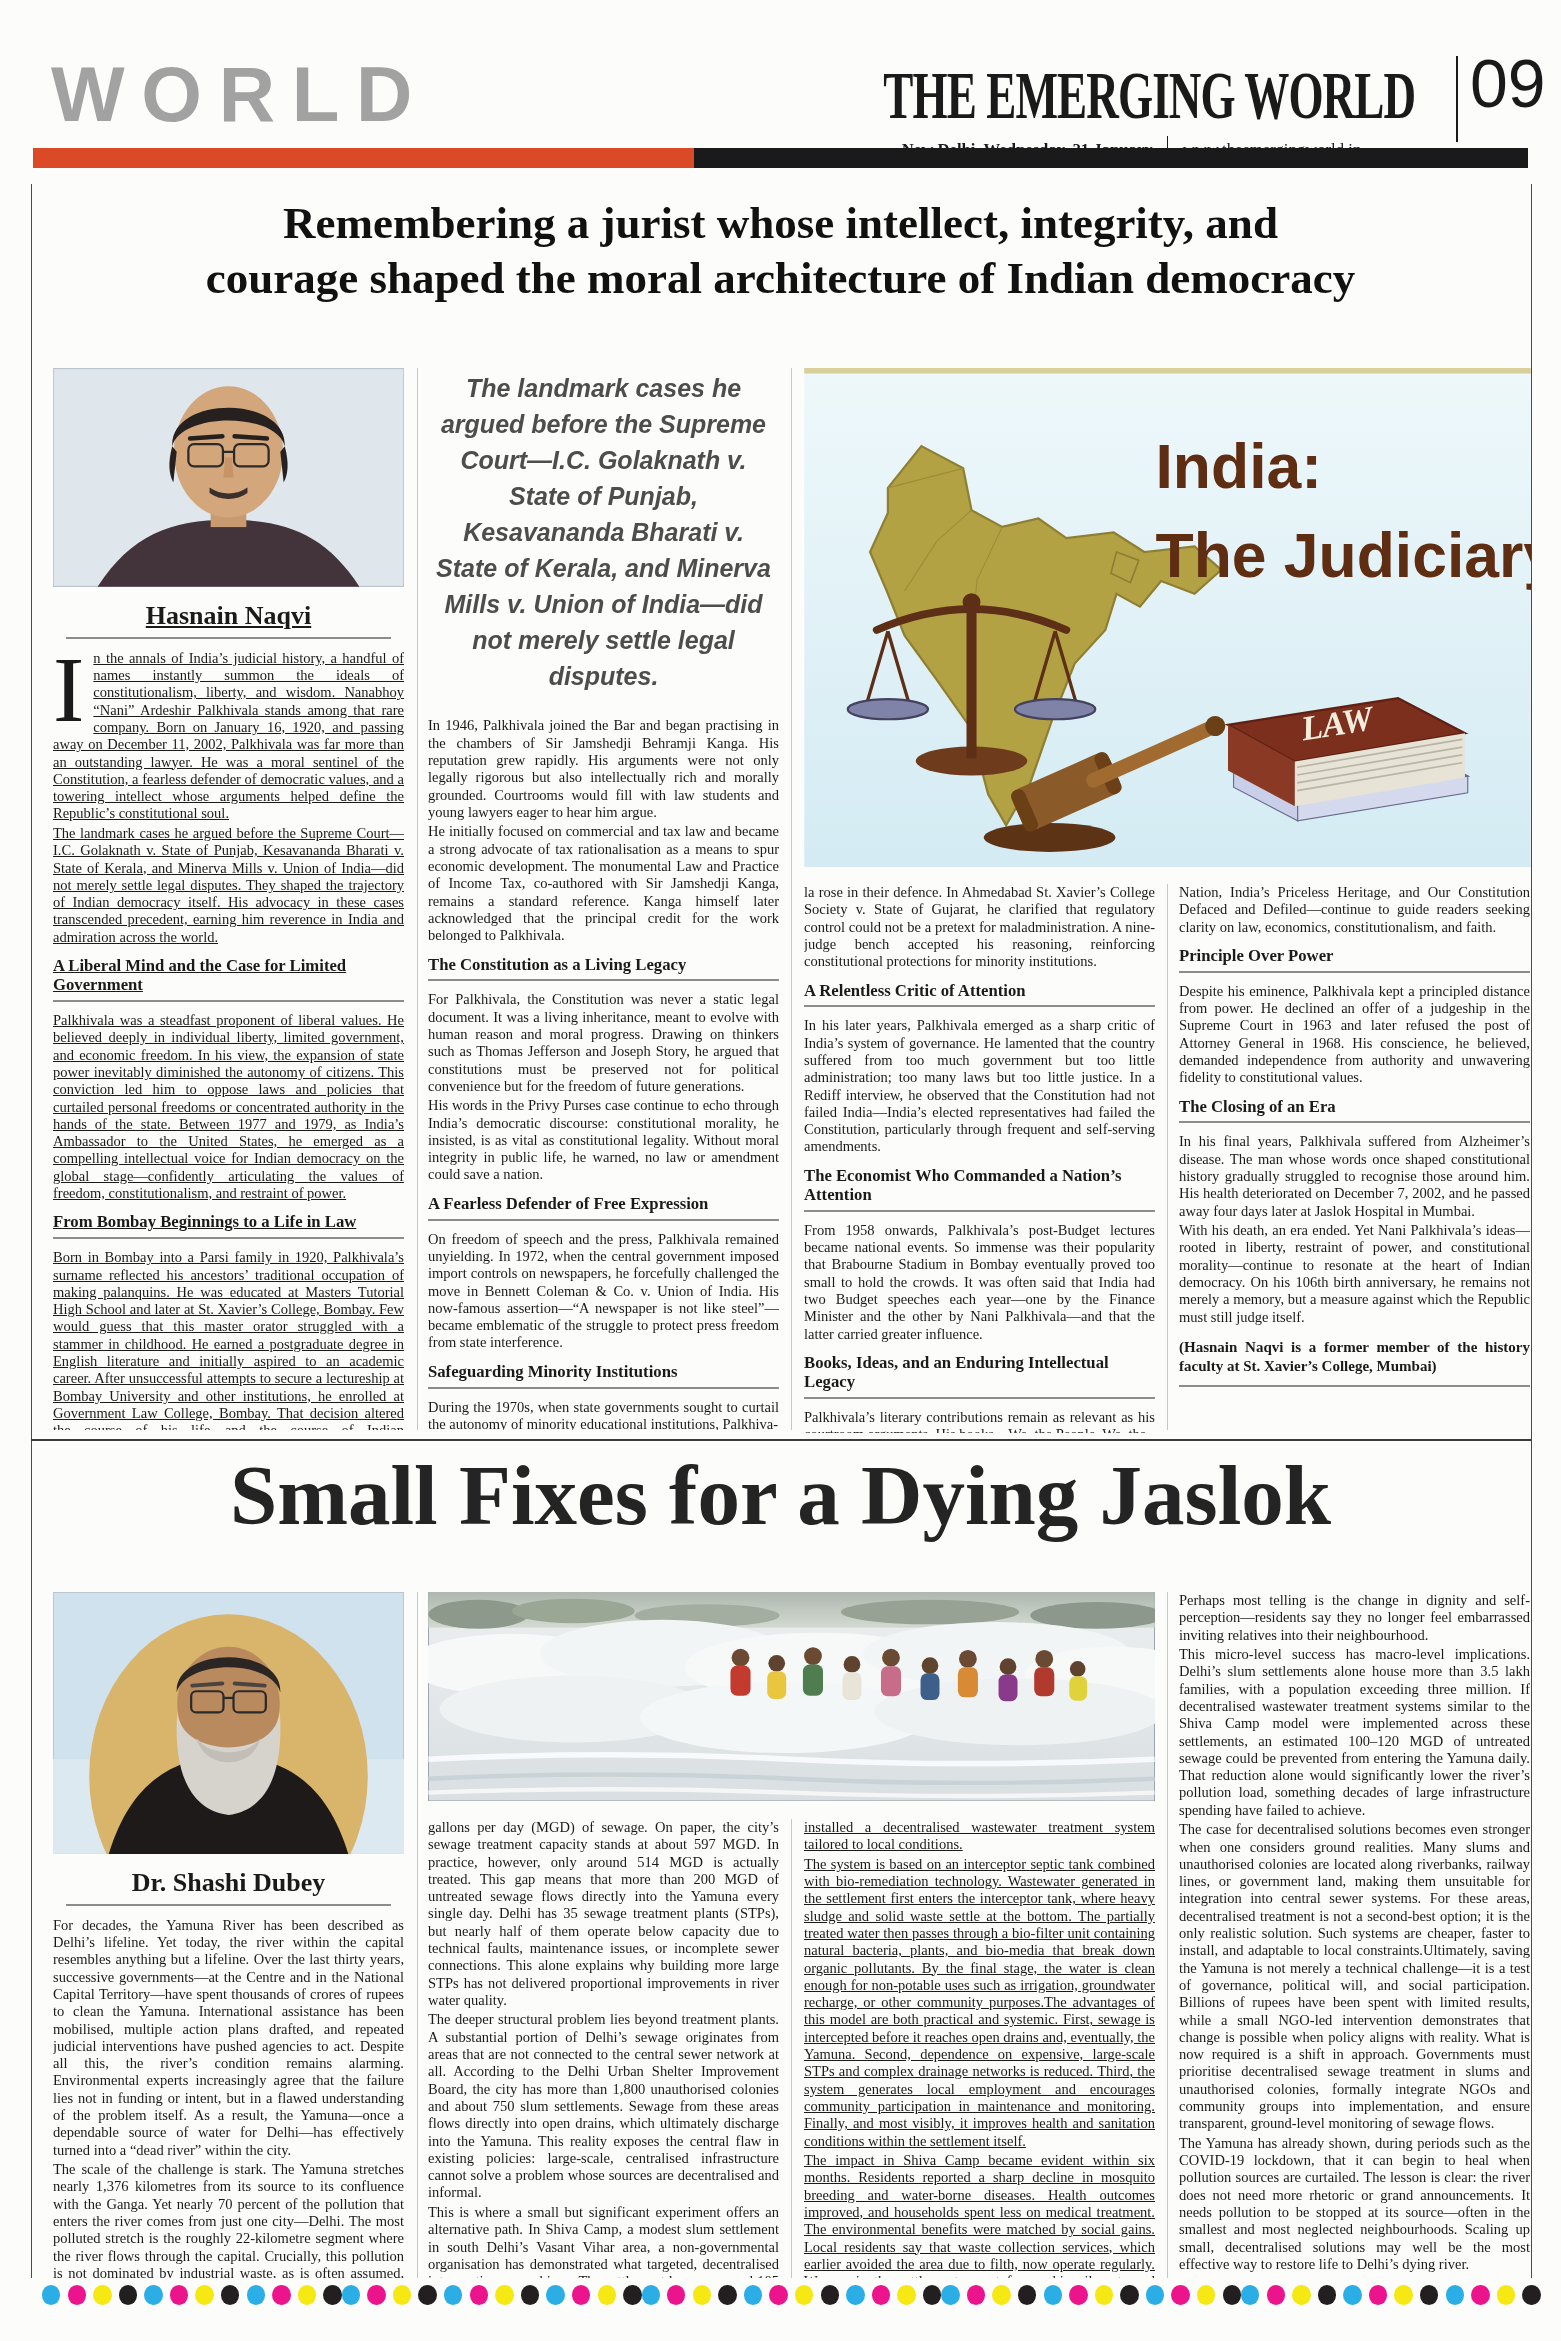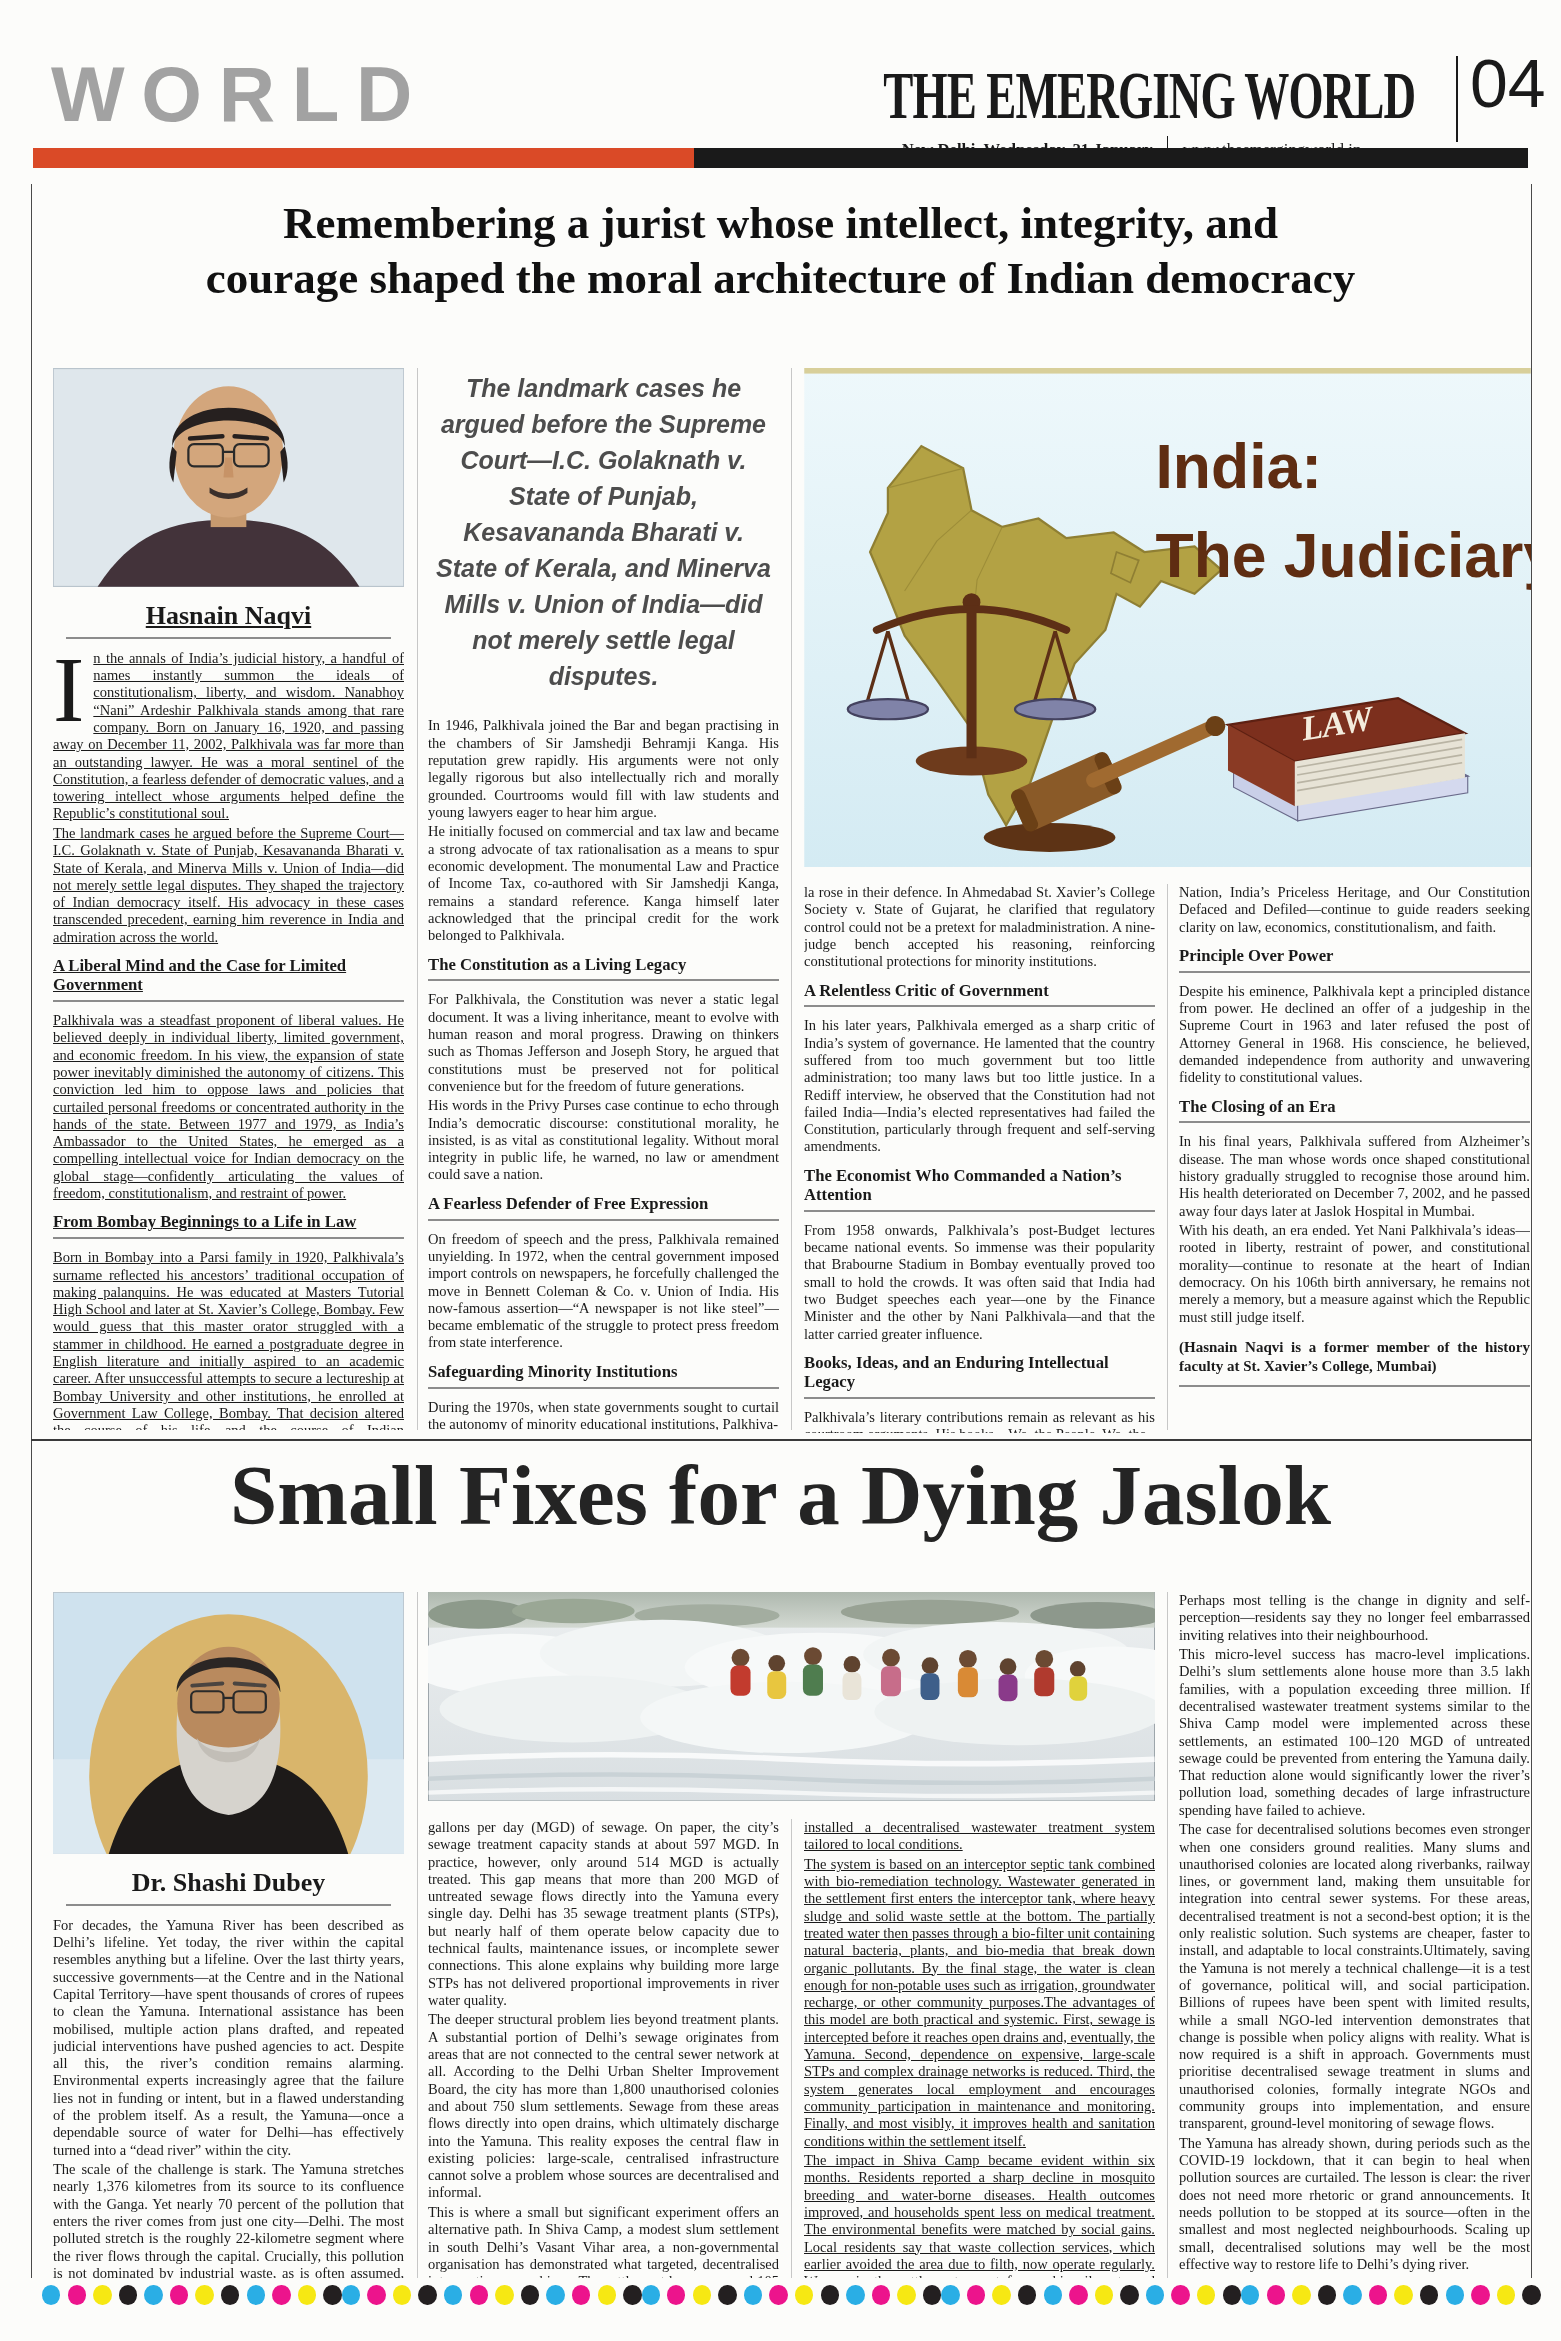--- a/index.html
+++ b/index.html
@@ -65,21 +65,21 @@
   <div class="masthead">
     <div class="masthead-title">THE EMERGING WORLD</div>
     <div class="masthead-sub">
       <span class="masthead-date">New Delhi, Wednesday, 21 January</span>
       <span class="masthead-sep"></span>
       <span class="masthead-url">www.theemergingworld.in</span>
     </div>
   </div>
 
   <div class="pageno-rule"></div>
-  <div class="page-number">04</div>
+  <div class="page-number">09</div>
 
   <div class="color-bar bar-left" style="background:#da4a27;"></div>
   <div class="color-bar bar-right" style="background:#1a1a1a;"></div>
 
   <div class="frame"></div>
 
   <div class="a1-headline">
     <div>Remembering a jurist whose intellect, integrity, and</div>
     <div>courage shaped the moral architecture of Indian democracy</div>
   </div>
@@ -172,21 +172,21 @@
       </g>
 
       <text x="630" y="215" font-family="Liberation Sans, sans-serif" font-weight="bold" font-size="112" fill="#5f2d12">India:</text>
       <text x="630" y="375" font-family="Liberation Sans, sans-serif" font-weight="bold" font-size="112" fill="#5f2d12">The Judiciary</text>
     </svg>
   </div>
 
   <div class="col" id="a1c3">
     <div>
         <p class="body-para">la rose in their defence. In Ahmedabad St. Xavier’s College Society v. State of Gujarat, he clarified that regulatory control could not be a pretext for maladministration. A nine-judge bench accepted his reasoning, reinforcing constitutional protections for minority institutions.</p>
-        <div class="subhead">A Relentless Critic of Government</div>
+        <div class="subhead">A Relentless Critic of Attention</div>
         <p class="body-para">In his later years, Palkhivala emerged as a sharp critic of India’s system of governance. He lamented that the country suffered from too much government but too little administration; too many laws but too little justice. In a Rediff interview, he observed that the Constitution had not failed India—India’s elected representatives had failed the Constitution, particularly through frequent and self-serving amendments.</p>
         <div class="subhead">The Economist Who Commanded a Nation’s Attention</div>
         <p class="body-para">From 1958 onwards, Palkhivala’s post-Budget lectures became national events. So immense was their popularity that Brabourne Stadium in Bombay eventually proved too small to hold the crowds. It was often said that India had two Budget speeches each year—one by the Finance Minister and the other by Nani Palkhivala—and that the latter carried greater influence.</p>
         <div class="subhead">Books, Ideas, and an Enduring Intellectual Legacy</div>
         <p class="body-para">Palkhivala’s literary contributions remain as relevant as his courtroom arguments. His books—We, the People, We, the</p>
       </div>
   </div>
   <div class="col" id="a1c4">
     <div>
         <p class="body-para">Nation, India’s Priceless Heritage, and Our Constitution Defaced and Defiled—continue to guide readers seeking clarity on law, economics, constitutionalism, and faith.</p>

